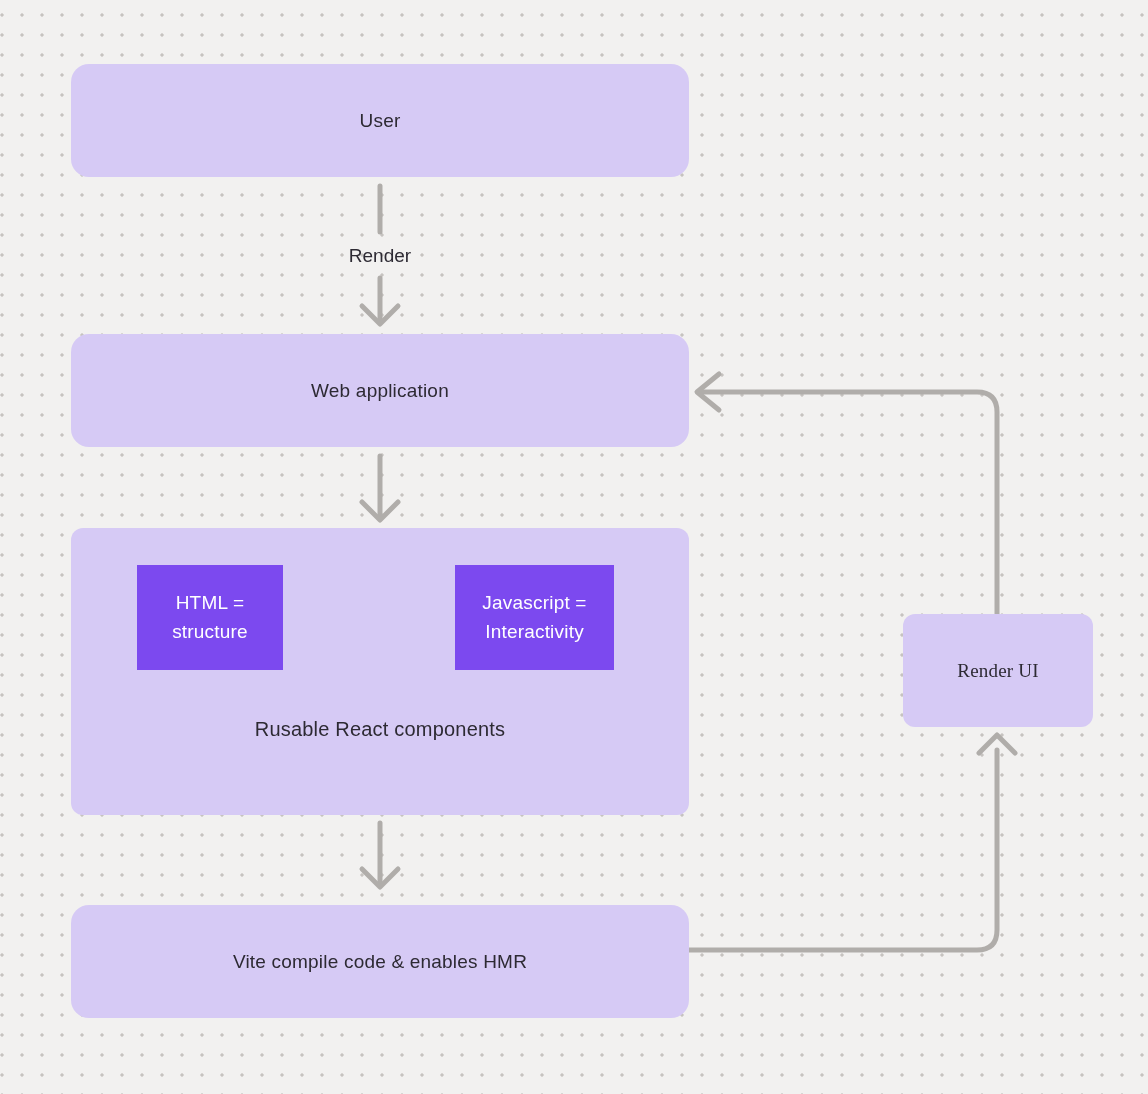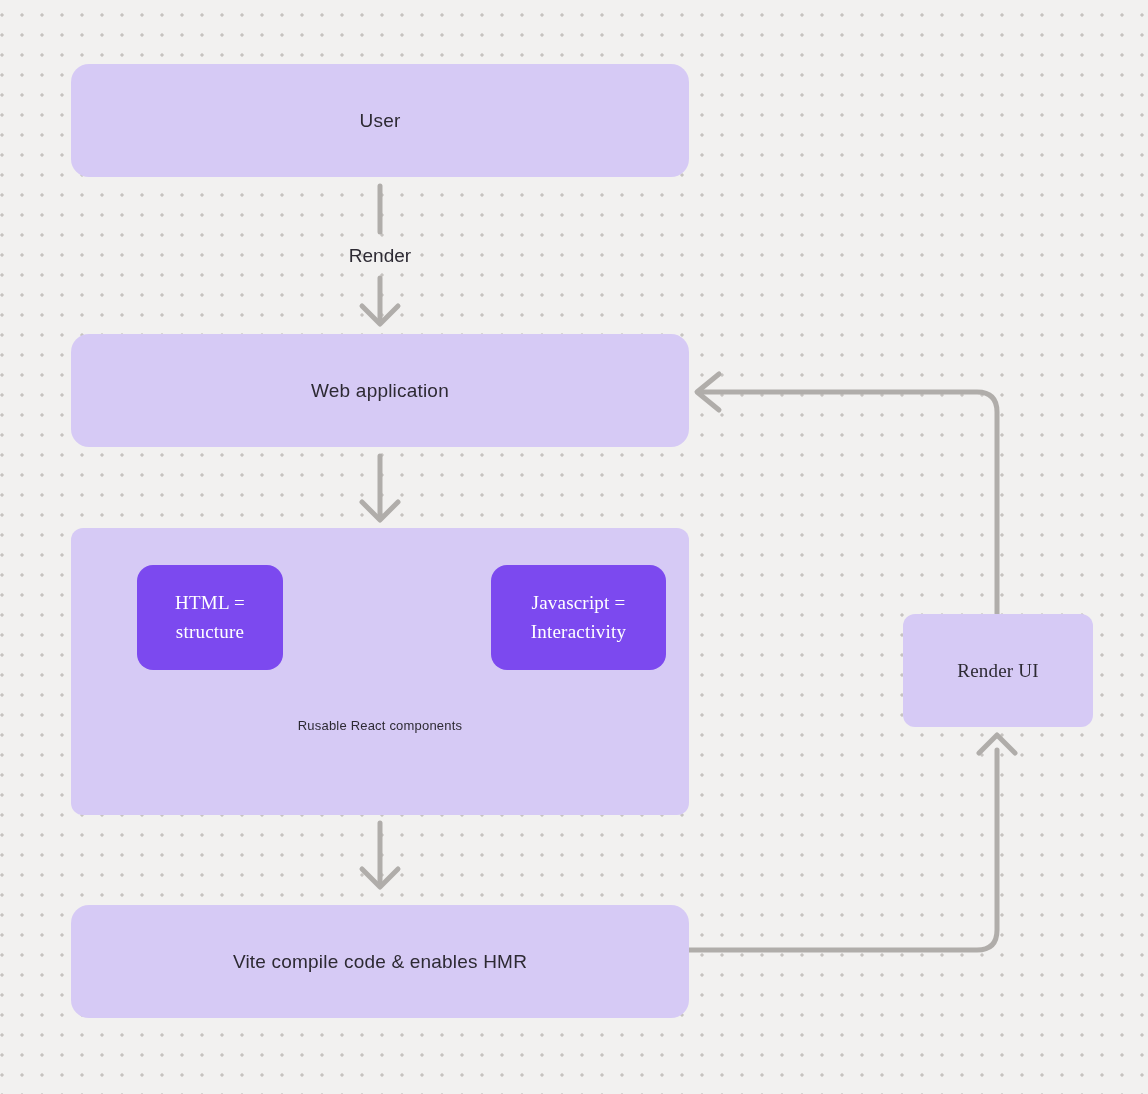--- a/index.html
+++ b/index.html
@@ -37,41 +37,40 @@
   #webapp-box{top:334px;}
   #container-box{top:528px;height:287px;border-radius:12px;}
   #vite-box{top:895px;margin-top:10px;}
   #render-box{left:903px;top:614px;width:190px;height:113px;border-radius:12px;font-family:Liberation Serif, serif;}
 
   .chip{
     position:absolute;
     top:37px;
     height:105px;
     background:var(--chip-bg);
-    border-radius:16px;
+    border-radius:0;
     color:var(--text-light);
     display:flex;
     align-items:center;
     justify-content:center;
     text-align:center;
     font-size:19px;
     line-height:1.5;
     padding:0 14px;
-    font-family:Liberation Serif, serif;
   }
   #chip-html{left:66px;width:146px;}
   #chip-css{left:237px;width:145px;}
-  #chip-js{left:420px;width:175px;}
+  #chip-js{left:384px;width:159px;}
 
   .container-caption{
     position:absolute;
     left:0;right:0;
     top:190px;
     text-align:center;
-    font-size:13px;
+    font-size:20px;
   }
 
   .edge-label{
     position:absolute;
     left:380px;
     top:245px;
     transform:translateX(-50%);
     font-size:19px;
     background:transparent;
   }

